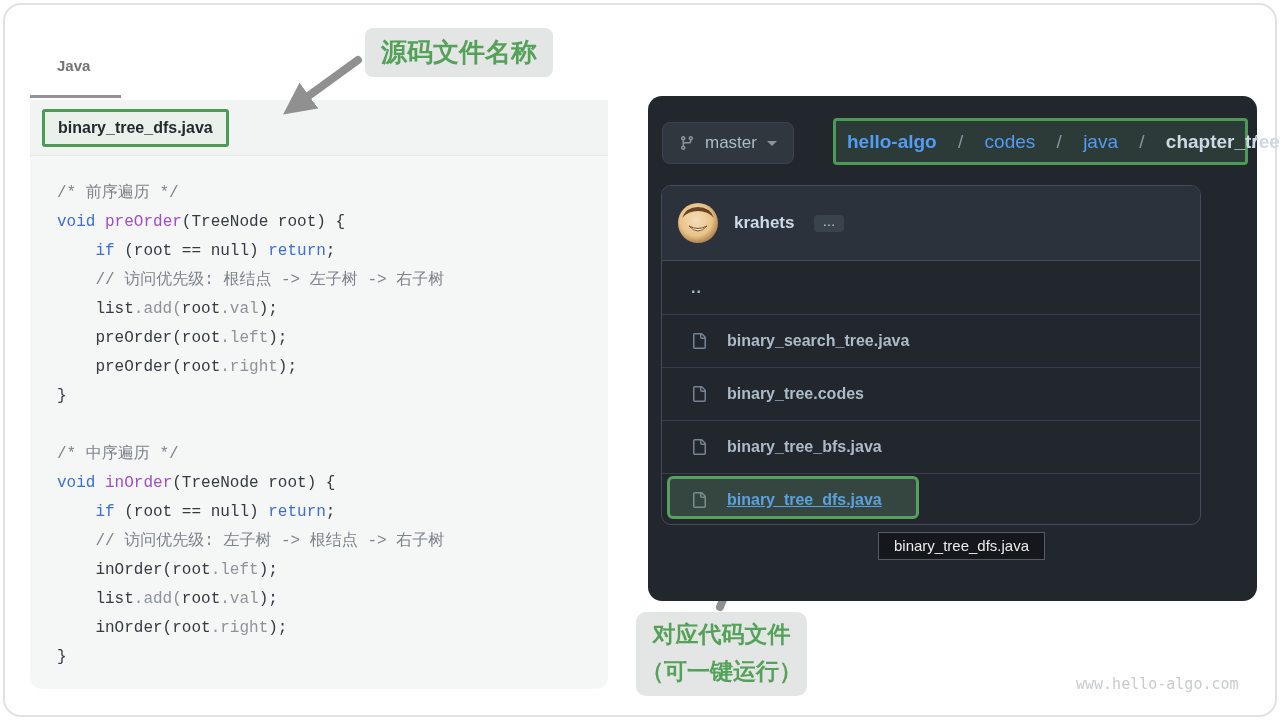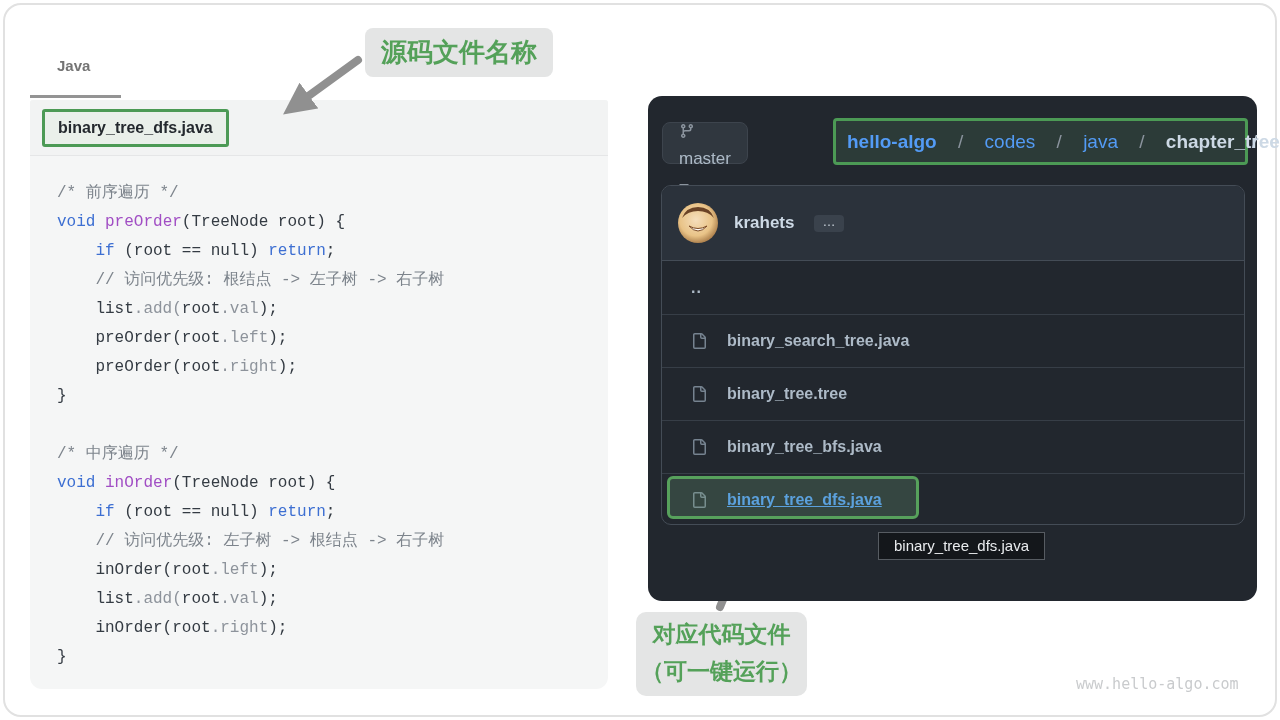--- a/index.html
+++ b/index.html
@@ -23,32 +23,32 @@
   
   .anno-top{left:365px;top:28px;width:188px;height:49px;background:#e4e5e5;border-radius:8px;
     text-align:center;line-height:49px;font-size:26px;font-weight:700;color:#54a159;}
   .anno-bottom{left:636px;top:612px;width:171px;height:80px;background:#e4e5e5;border-radius:10px;
     text-align:center;font-size:23px;font-weight:700;color:#54a159;padding-top:4px;line-height:37px;}
   .arrows{left:0;top:0;width:1280px;height:720px;pointer-events:none;}
   .watermark{left:1076px;top:675px;font-family:"DejaVu Sans Mono",monospace;font-size:15px;color:#c9cbcd;}
 
   
   .gh-panel{left:648px;top:96px;width:609px;height:505px;background:#22272e;border-radius:14px;}
-  .branch-btn{position:absolute;left:14px;top:26px;height:42px;box-sizing:border-box;display:flex;align-items:flex-start;
-    gap:10px;padding:0 16px;background:#30373f;border:1px solid #3d444d;border-radius:8px;color:#adbac7;font-size:17px;cursor:pointer;flex-direction:column;}
+  .branch-btn{position:absolute;left:14px;top:26px;height:42px;box-sizing:border-box;display:flex;align-items:center;
+    gap:10px;padding:0 16px;background:#30373f;border:1px solid #3d444d;border-radius:8px;color:#adbac7;font-size:17px;cursor:pointer;}
   .caret{width:0;height:0;border:5px solid transparent;border-top-color:#8b949e;margin-top:5px;}
   .crumb-box{position:absolute;left:185px;top:22px;width:415px;height:47px;box-sizing:border-box;
     border:3px solid #4c9a55;border-radius:4px;background:rgba(99,170,110,0.16);
     display:flex;align-items:center;padding:0 11px;font-size:19px;white-space:pre;gap:16px;}
   .seg-link-bold{color:#539bf5;font-weight:700;cursor:pointer;}
   .seg-link{color:#539bf5;cursor:pointer;}
   .seg-current-bold{color:#cdd9e5;font-weight:700;}
   .seg-sep{color:#8b949e;}
   .crumb-trailing{position:absolute;left:604px;top:22px;height:47px;line-height:47px;color:#cdd9e5;font-size:19px;}
-  .gh-box{position:absolute;left:13px;top:89px;width:584px;height:340px;box-sizing:border-box;
+  .gh-box{position:absolute;left:13px;top:89px;width:540px;height:340px;box-sizing:border-box;
     border:1px solid #444c56;border-radius:10px;}
   .commit-row{height:75px;box-sizing:border-box;display:flex;align-items:center;gap:16px;padding:0 16px;
     background:#2b323b;border-bottom:1px solid #444c56;border-radius:9px 9px 0 0;}
   .avatar{width:40px;height:40px;border-radius:50%;flex:0 0 auto;cursor:pointer;}
   .commit-author{font-weight:700;font-size:17px;color:#cdd9e5;cursor:pointer;}
   .commit-msg{font-size:17px;color:#a6b3bf;margin-left:-8px;cursor:pointer;}
   .more-badge{margin-left:4px;background:#3a424c;border-radius:4px;padding:1px 8px 4px 8px;color:#cbd4dc;
     font-size:13px;letter-spacing:1px;cursor:pointer;line-height:12px;}
   .file-row{position:relative;height:53px;box-sizing:border-box;display:flex;align-items:center;gap:20px;
     padding-left:29px;border-top:1px solid #373e47;font-size:16px;color:#adbac7;cursor:pointer;font-weight:bold;}
@@ -154,21 +154,21 @@
             </svg>
           </span>
           <span class="file-name">binary_search_tree.java</span>
         </div>
         <div class="file-row">
           <span class="file-icon">
             <svg viewBox="0 0 16 16" width="16" height="16" fill="#768390">
               <path d="M2 1.75C2 .784 2.784 0 3.75 0h6.586c.464 0 .909.184 1.237.513l2.914 2.914c.329.328.513.773.513 1.237v9.586A1.75 1.75 0 0 1 13.25 16h-9.5A1.75 1.75 0 0 1 2 14.25Zm1.75-.25a.25.25 0 0 0-.25.25v12.5c0 .138.112.25.25.25h9.5a.25.25 0 0 0 .25-.25V6h-2.75A1.75 1.75 0 0 1 9 4.25V1.5Zm6.75.062V4.25c0 .138.112.25.25.25h2.688l-.011-.013-2.914-2.914Z"></path>
             </svg>
           </span>
-          <span class="file-name">binary_tree.tree</span>
+          <span class="file-name">binary_tree.codes</span>
         </div>
         <div class="file-row">
           <span class="file-icon">
             <svg viewBox="0 0 16 16" width="16" height="16" fill="#768390">
               <path d="M2 1.75C2 .784 2.784 0 3.75 0h6.586c.464 0 .909.184 1.237.513l2.914 2.914c.329.328.513.773.513 1.237v9.586A1.75 1.75 0 0 1 13.25 16h-9.5A1.75 1.75 0 0 1 2 14.25Zm1.75-.25a.25.25 0 0 0-.25.25v12.5c0 .138.112.25.25.25h9.5a.25.25 0 0 0 .25-.25V6h-2.75A1.75 1.75 0 0 1 9 4.25V1.5Zm6.75.062V4.25c0 .138.112.25.25.25h2.688l-.011-.013-2.914-2.914Z"></path>
             </svg>
           </span>
           <span class="file-name">binary_tree_bfs.java</span>
         </div>
         <div class="file-row row-hl">

